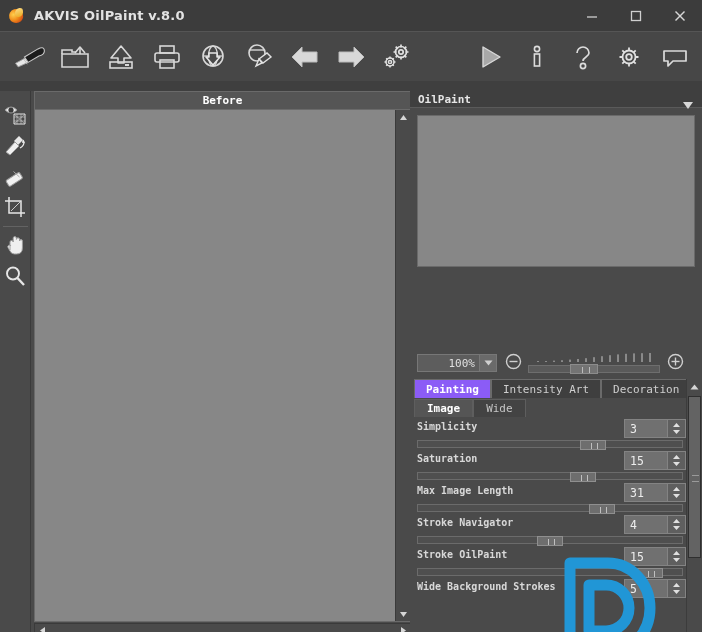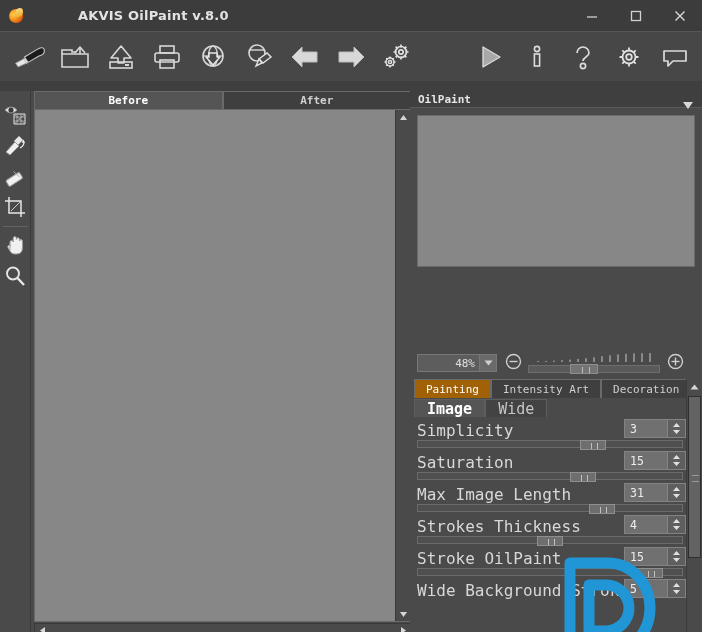--- a/index.html
+++ b/index.html
@@ -10,21 +10,20 @@
     overflow: hidden;
     -webkit-font-smoothing: none;
   }
 
   
   #titlebar {
     height: 31px; width: 702px;
     background: #3c3c3c;
     display: flex; align-items: center;
     position: relative;
-    gap: 44px;
   }
   #app-icon { width: 18px; height: 18px; margin-left: 7px; position: relative; }
   #app-icon .blob {
     position: absolute; left: 2px; top: 2px; width: 14px; height: 14px;
     background: radial-gradient(circle at 35% 35%, #ffcf4d 0%, #f08a1a 45%, #c22a12 100%);
     border-radius: 52% 48% 45% 55% / 50% 55% 45% 50%;
     transform: rotate(-18deg);
   }
   #app-icon .blob2 {
     position: absolute; left: 8px; top: 1px; width: 8px; height: 9px;
@@ -185,39 +184,40 @@
     width: 292px; height: 263px;
     background: #4a4a4a;
   }
   #tabs-main { display: flex; height: 19px; margin-left: 4px; }
   .m-tab {
     height: 19px; padding: 0 11px;
     background: #3f3f3f; border: 1px solid #6a6a6a; border-bottom: none;
     color: #cfcfcf; font-size: 11px;
     display: flex; align-items: center; justify-content: center;
   }
-  .m-tab.active { background: #a16207; color: #fff; font-weight: normal; }
+  .m-tab.active { background: #8b5cf6; color: #fff; font-weight: bold; }
   #tabs-sub { display: flex; height: 18px; margin-left: 4px; margin-top: 1px; }
   .s-tab {
     height: 18px; padding: 0 12px;
     background: #434343; border: 1px solid #5e5e5e; border-bottom: none;
-    color: #c6c6c6; font-size: 15px;
+    color: #c6c6c6; font-size: 11px;
     display: flex; align-items: center; justify-content: center;
   }
   .s-tab.active { background: #555; color: #fff; font-weight: bold; }
   #params {
     position: absolute; left: 4px; top: 40px;
     width: 272px; height: 210px;
     overflow: hidden;
   }
   .param { height: 32px; position: relative; }
   .p-label {
     position: absolute; left: 3px; top: 2px;
-    font-size: 16px; color: #d8d8d8;
+    font-size: 10px; color: #d8d8d8;
     white-space: nowrap;
+    font-weight: bold;
   }
   .p-spin {
     position: absolute; right: 0; top: 0;
     width: 62px; height: 19px; display: flex;
   }
   .p-val {
     flex: 1; background: #707070; border: 1px solid #838383;
     display: flex; align-items: center; padding-left: 5px;
     color: #ededed; font-size: 11.5px;
   }
@@ -447,21 +447,20 @@
       <svg width="25" height="25" viewBox="0 0 25 25">
         <circle cx="10" cy="9.5" r="6" fill="none" stroke="#e6e6e6" stroke-width="1.9"></circle>
         <line x1="14.5" y1="14" x2="21" y2="21" stroke="#e6e6e6" stroke-width="2.4"></line>
       </svg>
     </div>
   </div>
 
   <div id="imgpane">
     <div id="tabs-ba">
       <div class="ba-tab active">Before</div>
-      <div class="ba-tab">After</div>
     </div>
 
     <div id="canvas-wrap">
       <div id="canvas"></div>
       <div id="vscroll-img">
         <div class="sb-arrow">
           <svg width="9" height="7" viewBox="0 0 9 7">
               <path d="M4.5 1 L8 6 H1 Z" fill="#d6d6d6"></path>
             </svg>
         </div>
@@ -500,21 +499,21 @@
     </div>
     <div id="nav-collapse">
       <svg width="12" height="9" viewBox="0 0 12 9">
           <path d="M1 1 H11 L6 8 Z" fill="#d8d8d8"></path>
         </svg>
     </div>
 
     <div id="nav-preview"></div>
 
     <div id="nav-zoomrow">
-      <div id="zoom-box">48%</div>
+      <div id="zoom-box">100%</div>
       <div id="zoom-drop">
         <svg width="9" height="6" viewBox="0 0 9 6">
             <path d="M0.5 0.5 H8.5 L4.5 5.5 Z" fill="#d0d0d0"></path>
           </svg>
       </div>
       <div class="zoom-circ">
         <svg width="17" height="17" viewBox="0 0 17 17">
           <circle cx="8.5" cy="8.5" r="7" fill="none" stroke="#cfcfcf" stroke-width="1.4"></circle>
           <line x1="4.5" y1="8.5" x2="12.5" y2="8.5" stroke="#cfcfcf" stroke-width="1.4"></line>
         </svg>
@@ -602,21 +601,21 @@
                   <path d="M4.5 1 L8 5 H1 Z" fill="#e0e0e0"></path>
                   <path d="M4.5 12 L1 8 H8 Z" fill="#e0e0e0"></path>
                 </svg>
               </div>
             </div>
             <div class="p-track">
               <div class="p-thumb" style="left: 171.36px;"></div>
             </div>
           </div>
           <div class="param">
-            <div class="p-label">Strokes Thickness</div>
+            <div class="p-label">Stroke Navigator</div>
             <div class="p-spin">
               <div class="p-val">4</div>
               <div class="p-arrows">
                 <svg width="9" height="13" viewBox="0 0 9 13">
                   <path d="M4.5 1 L8 5 H1 Z" fill="#e0e0e0"></path>
                   <path d="M4.5 12 L1 8 H8 Z" fill="#e0e0e0"></path>
                 </svg>
               </div>
             </div>
             <div class="p-track">

